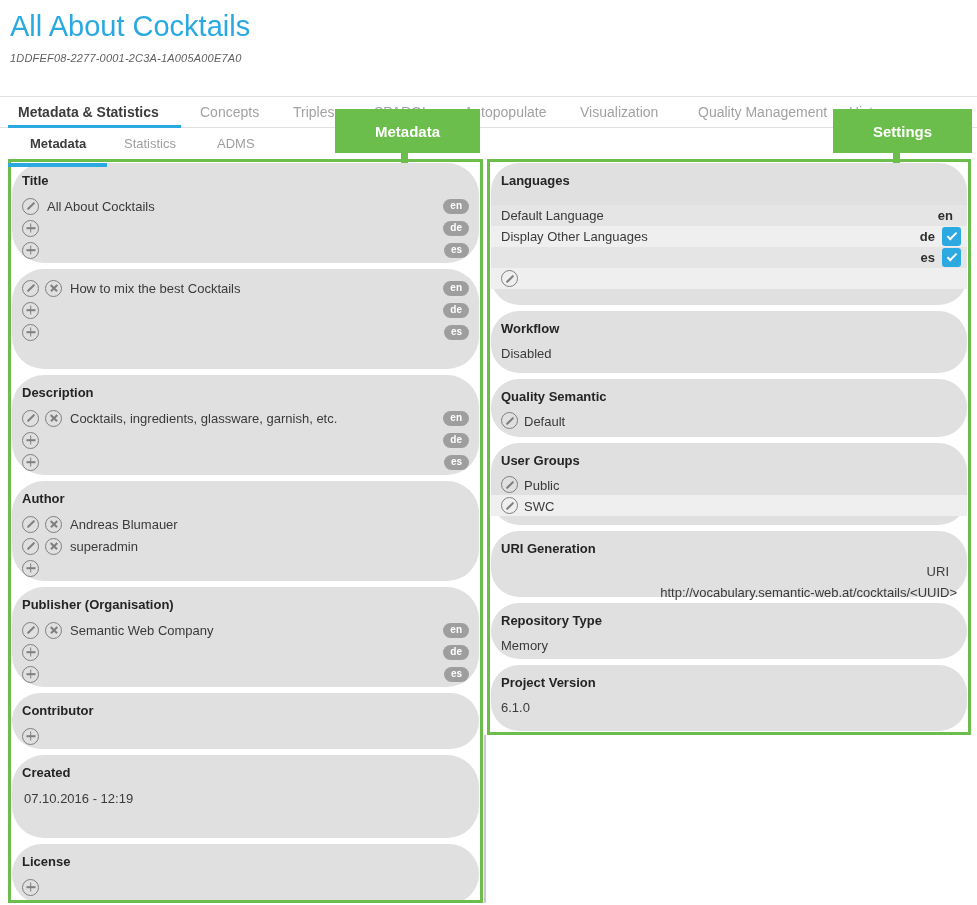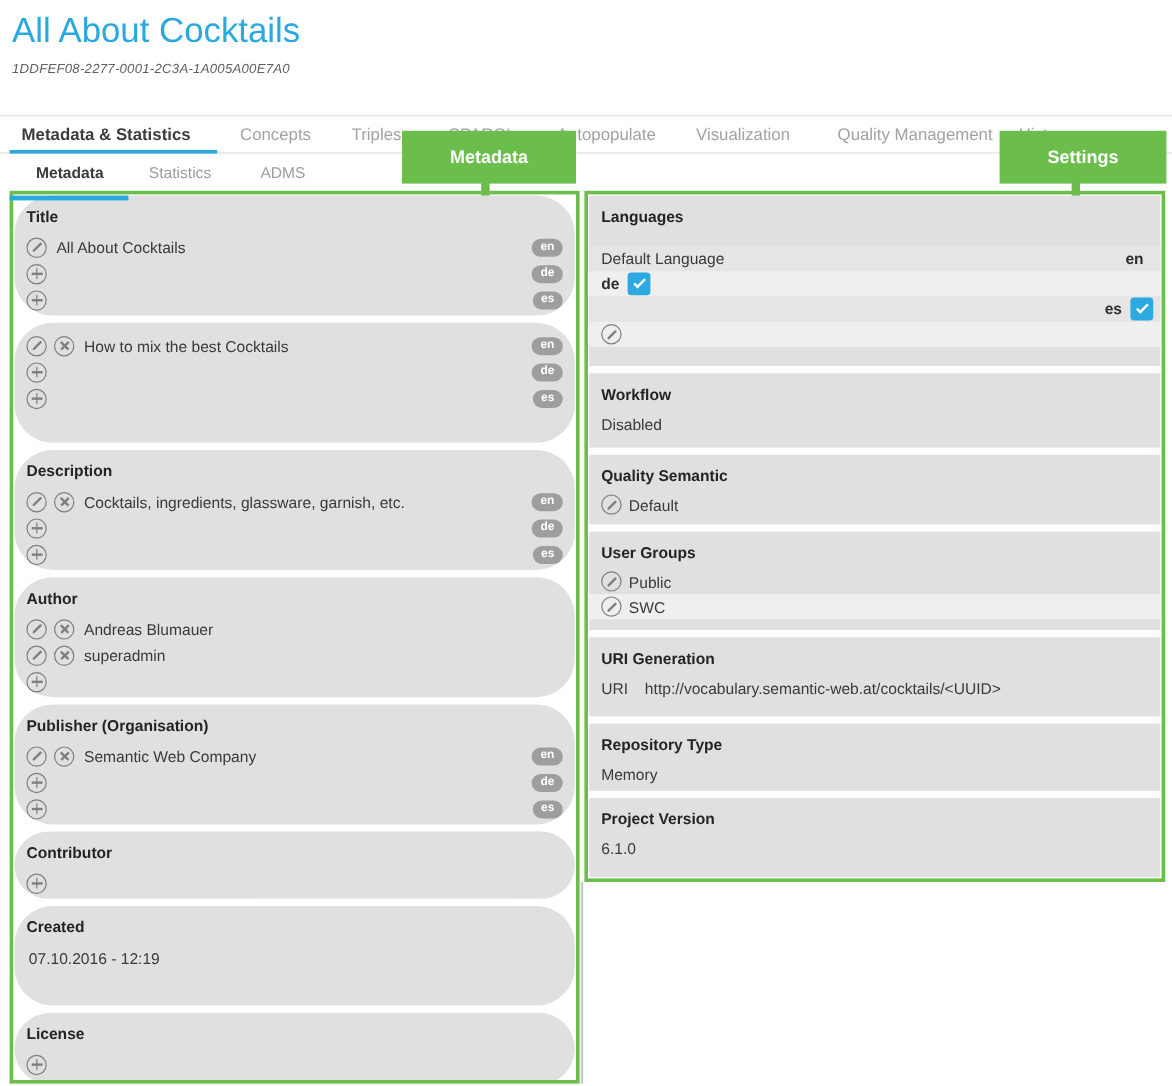--- a/index.html
+++ b/index.html
@@ -57,21 +57,21 @@
   .icon-edit::after    { display:none; }
   .icon-remove::before { width:9px; height:1.6px; transform:translate(-50%,-50%) rotate(45deg); }
   .icon-remove::after  { width:9px; height:1.6px; transform:translate(-50%,-50%) rotate(-45deg); }
   .icon-add::before    { width:9px; height:1.6px; transform:translate(-50%,-50%); }
   .icon-add::after     { width:1.6px; height:9px; transform:translate(-50%,-50%); }
 
   .lang-pill { background:#9e9e9e; color:#fff; font-size:10px; font-weight:700;
     padding:1.5px 7px; border-radius:9px; line-height:1.2; flex:none; }
 
   
-  .rsec { background:#e0e0e0; padding:8px 0 6px; flex:none; }
+  .rsec { background:#e0e0e0; padding:8px 0 6px; flex:none;border-radius:28px; }
   .rsec h3 { font-size:13px; font-weight:700; color:#242424; margin:2px 10px 6px; }
   .sec-languages { height:142px; }
   .sec-languages h3 { margin-bottom:17px; }
   .sec-workflow { height:62px; }
   .sec-quality  { height:58px; }
   .sec-usergroups { height:82px; }
   .sec-uri { height:66px; }
   .sec-repo { height:56px; }
   .sec-version { flex:1; }
 
@@ -81,21 +81,21 @@
   .srow.no-check { padding-right:14px; }
   .bg-a { background:#e5e5e5; }
   .bg-b { background:#efefef; }
 
   .checkbox { width:19px; height:19px; background:#2ba9e0; border-radius:3px; margin-left:7px;
     display:flex; align-items:center; justify-content:center; cursor:pointer; flex:none; }
   .checkmark { width:10px; height:5px; border-left:2.5px solid #fff; border-bottom:2.5px solid #fff;
     transform:rotate(-45deg) translate(1px,-1px); }
 
   .value-row { display:flex; align-items:flex-end; gap:6px; font-size:13px; color:#3a3a3a; padding:2px 10px; height:21px; }
-  .uri-row { margin-top:0; }
+  .uri-row { margin-top:0;flex-direction:column; }
   .uri-row .uri-label { margin-right:8px; }
 
   .divider-line { position:absolute; left:484px; top:735px; width:2px; height:168px; background:#c9c9c9; }
 </style>
 </head>
 <body>
 
 <div class="page-title">All About Cocktails</div>
 <div class="page-uuid">1DDFEF08-2277-0001-2C3A-1A005A00E7A0</div>
 
@@ -249,20 +249,21 @@
 
 <div class="panel panel-right">
 
   <div class="rsec sec-languages">
     <h3>Languages</h3>
     <div class="srow bg-a no-check">
       <span class="lbl">Default Language</span>
       <span class="lang-code">en</span>
     </div>
     <div class="srow bg-b">
+      <span class="lbl">Display Other Languages</span>
       <span class="lang-code">de</span>
       <span class="checkbox">
           <span class="checkmark"></span>
         </span>
     </div>
     <div class="srow bg-a">
       <span class="lbl"></span>
       <span class="lang-code">es</span>
       <span class="checkbox">
           <span class="checkmark"></span>

